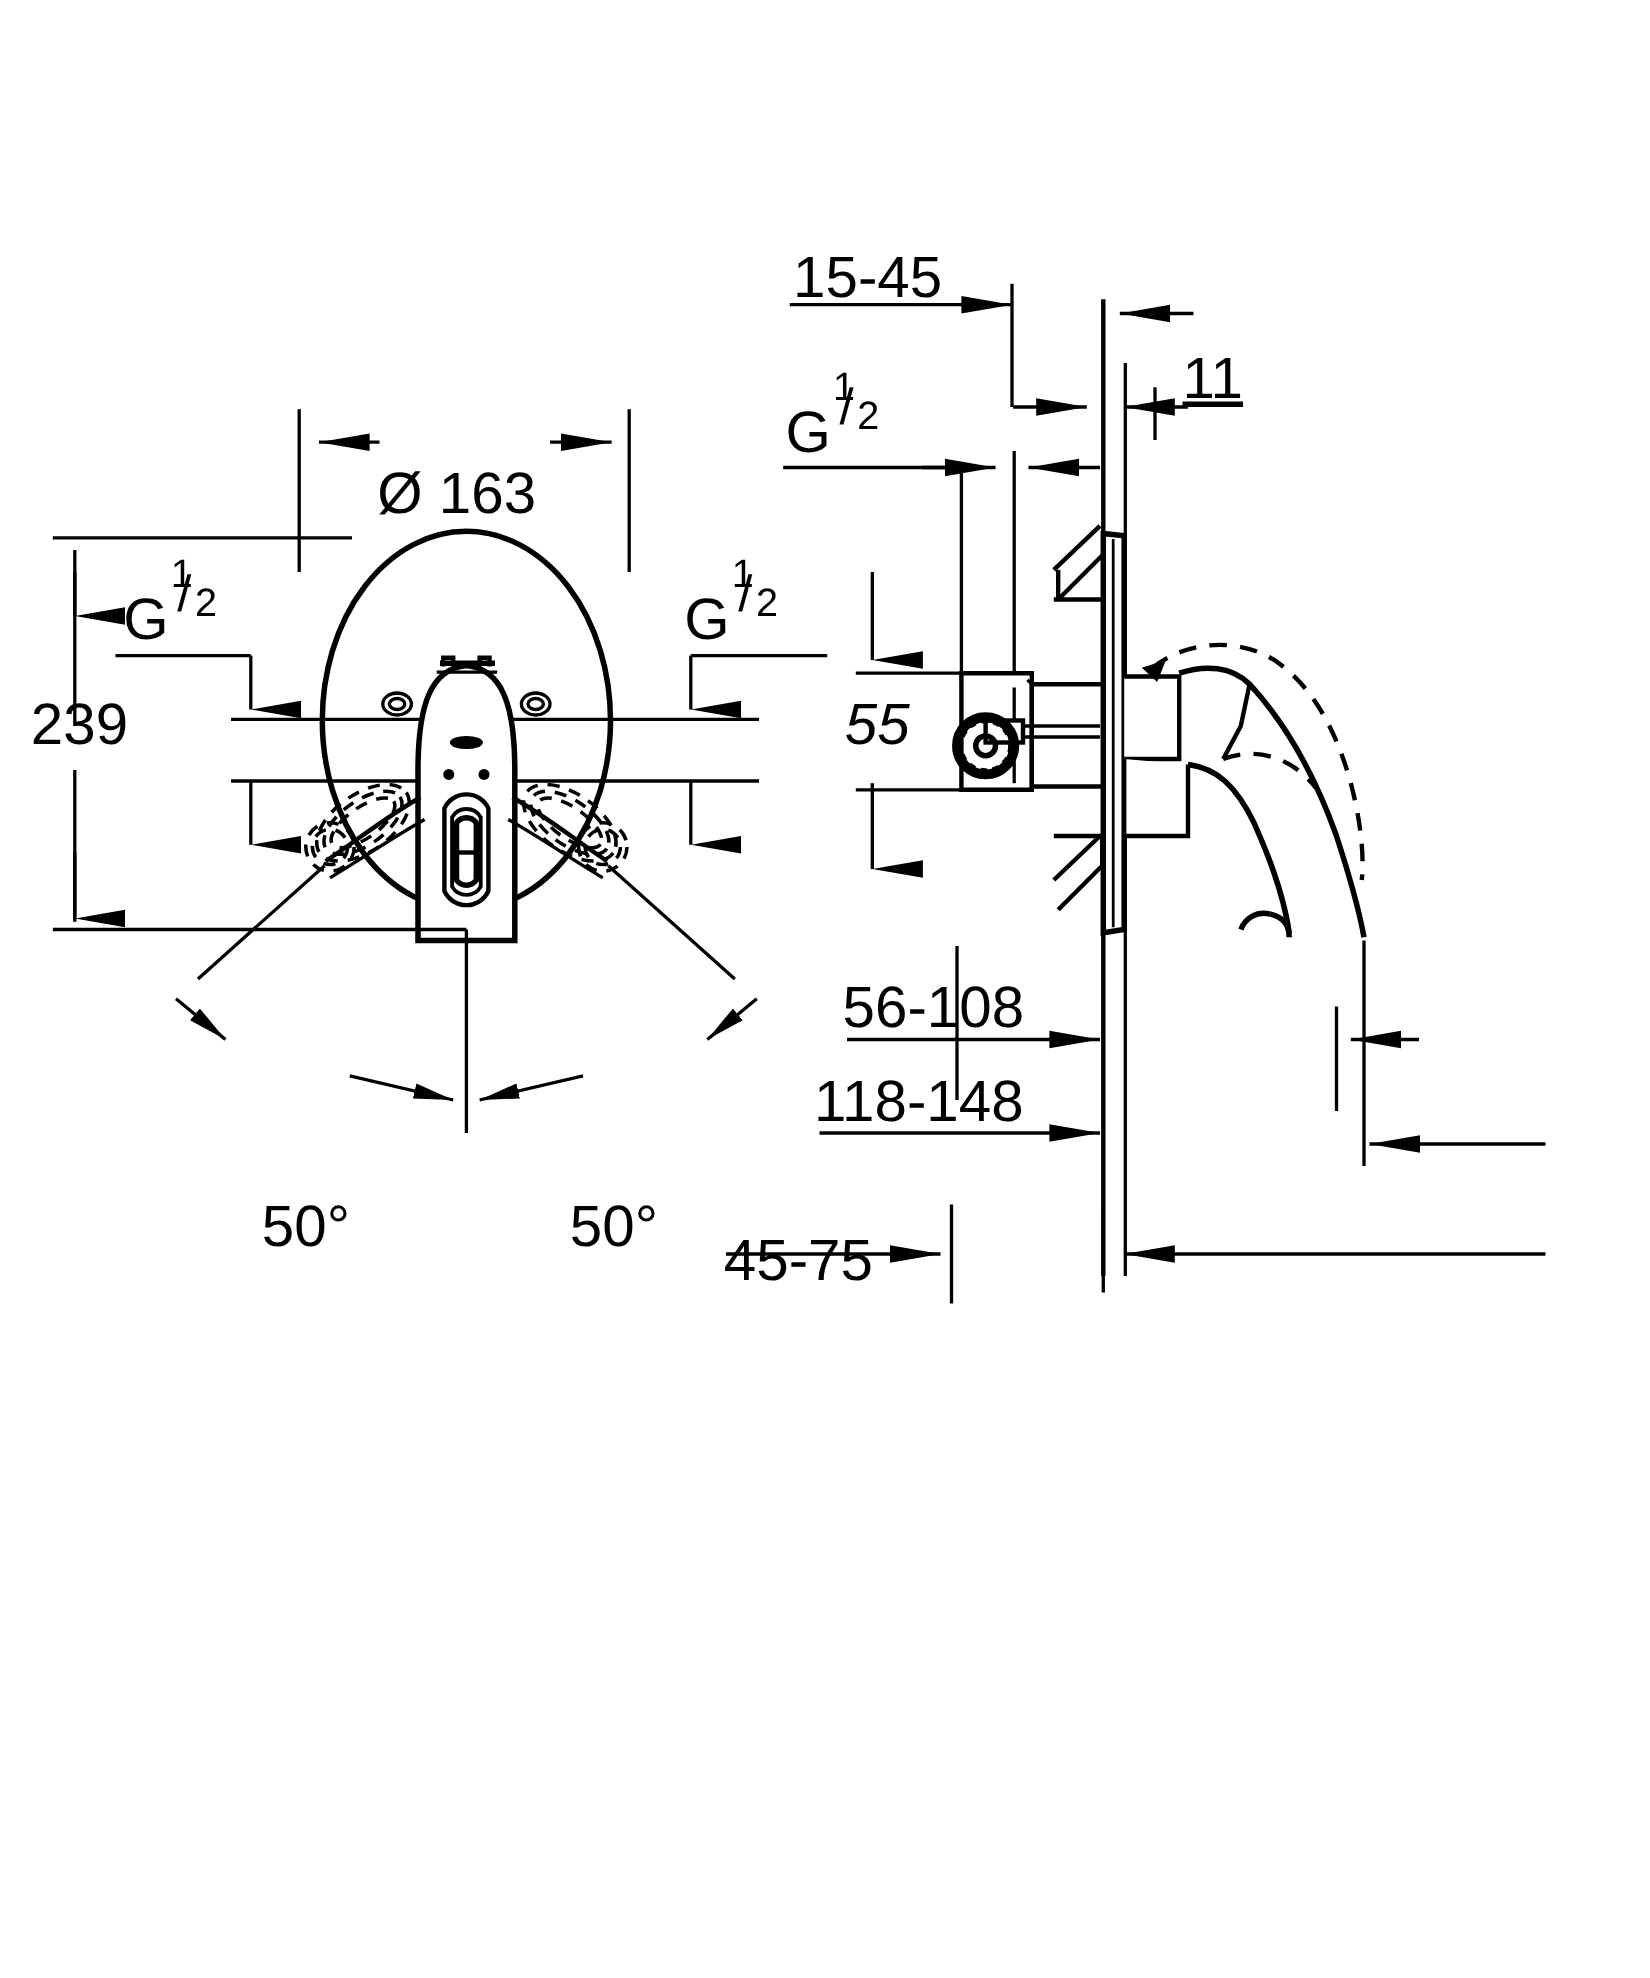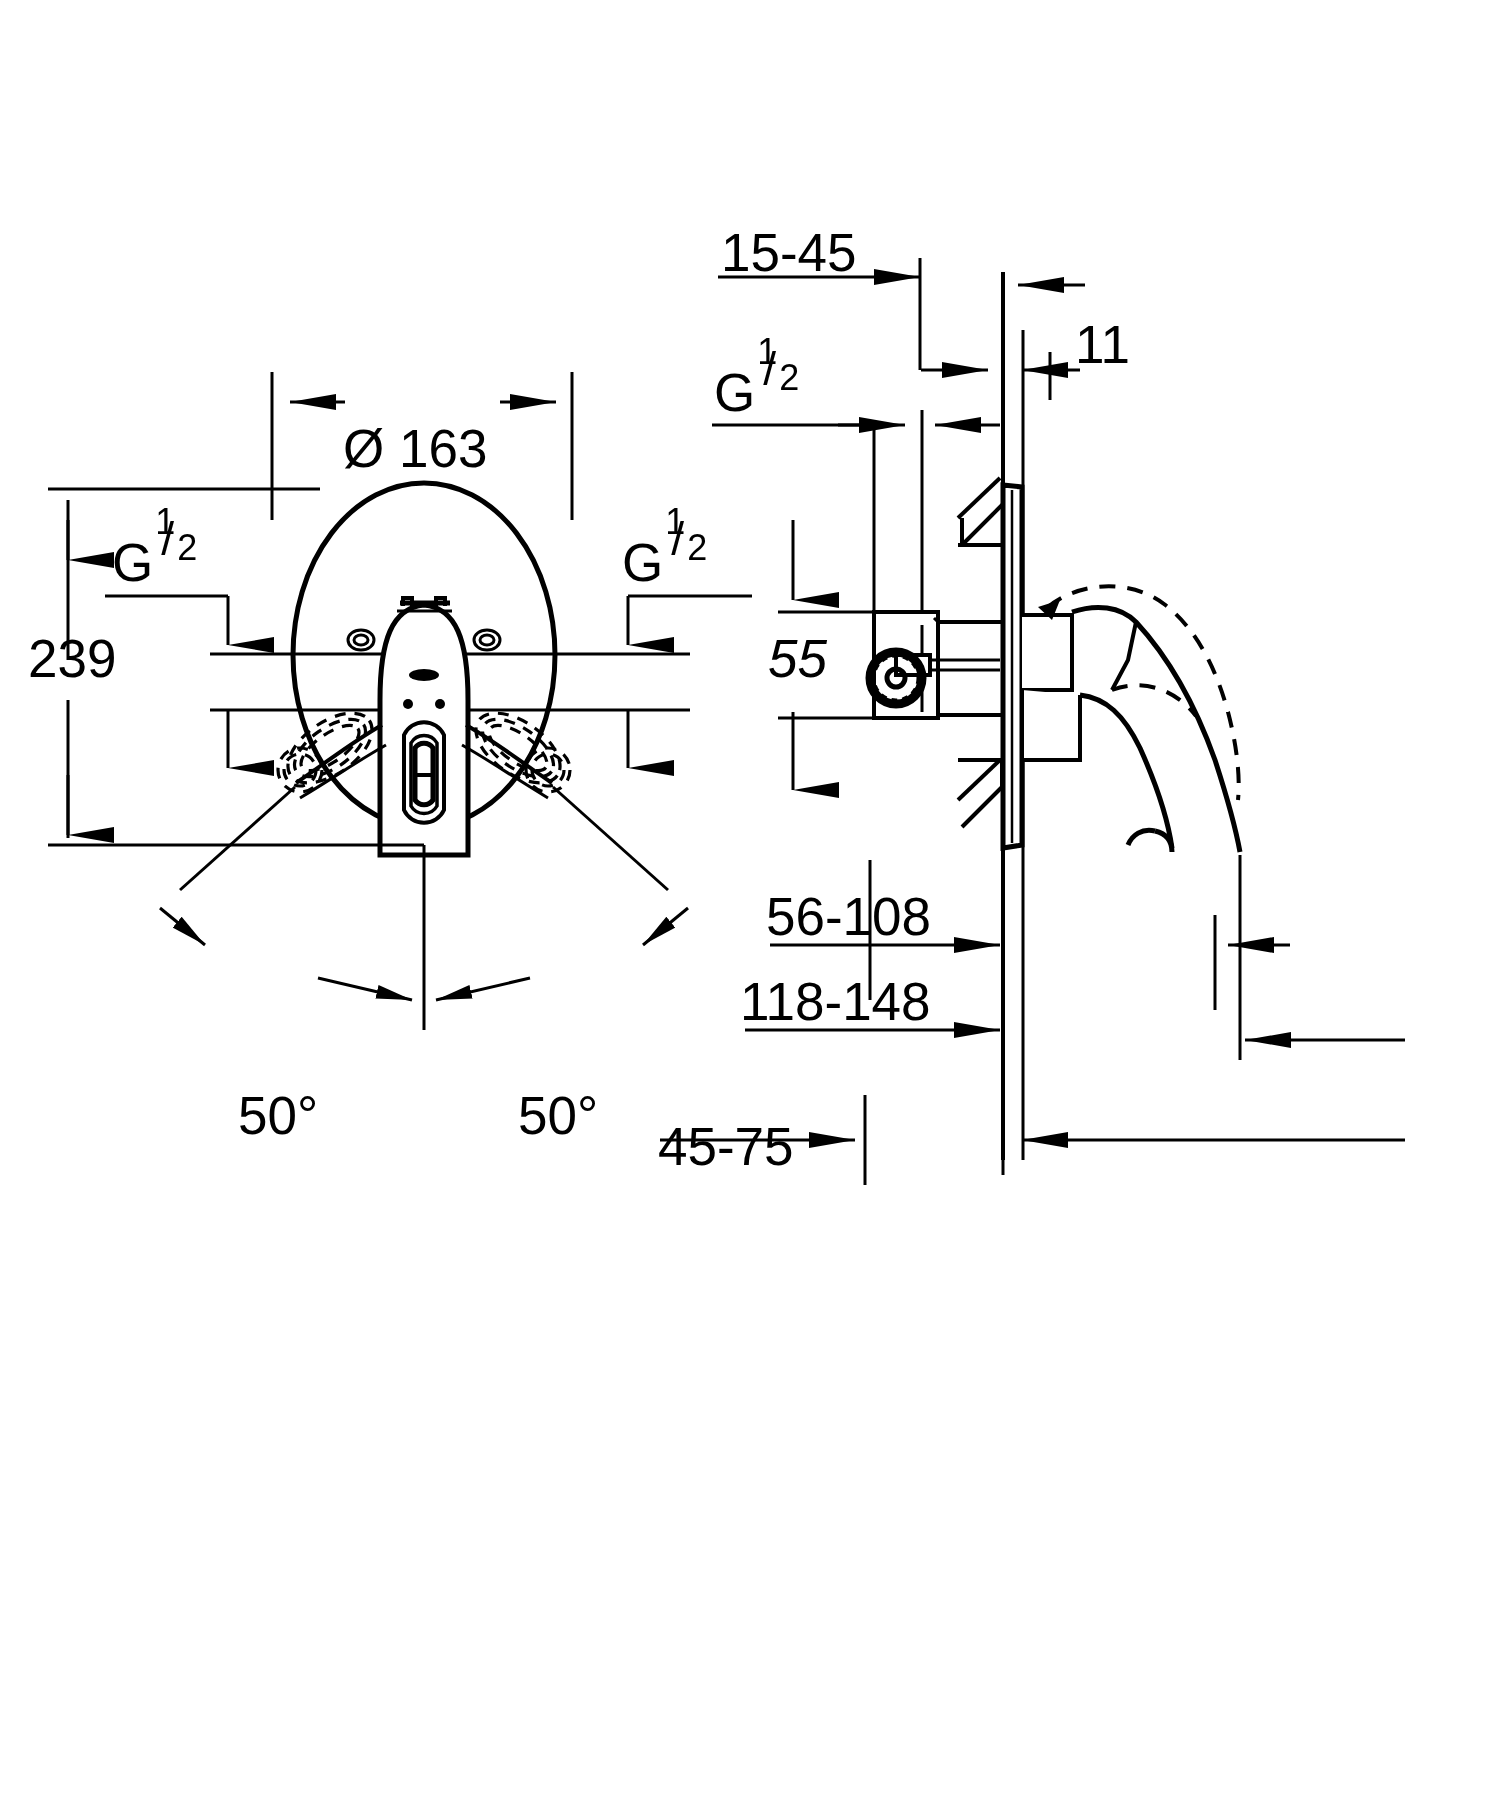--- a/index.html
+++ b/index.html
@@ -295,21 +295,21 @@
   <div class="thread-label" style="left:714px; top:358px;">
     <span class="g">G</span><span class="frac"><span class="num">1</span><span class="slash">/</span><span class="den">2</span></span>
   </div>
 
   <div class="dimtext" style="left:238px; top:1089px;"><span>50</span><span class="deg">°</span></div>
 
   <div class="dimtext" style="left:518px; top:1089px;"><span>50</span><span class="deg">°</span></div>
 
   <div class="dimtext" style="left:721px; top:226px;">15-45</div>
 
-  <div class="dimtext" style="left:1075px; top:318px;">11</div>
+  <div class="dimtext" style="left:1075px; top:318px;text-decoration:underline;">11</div>
 
   <div class="dimtext" style="left:768px; top:632px;font-style:italic;">55</div>
 
   <div class="dimtext" style="left:766px; top:890px;">56-108</div>
 
   <div class="dimtext" style="left:740px; top:975px;">118-148</div>
 
   <div class="dimtext" style="left:658px; top:1120px;">45-75</div>
 
 </div>

